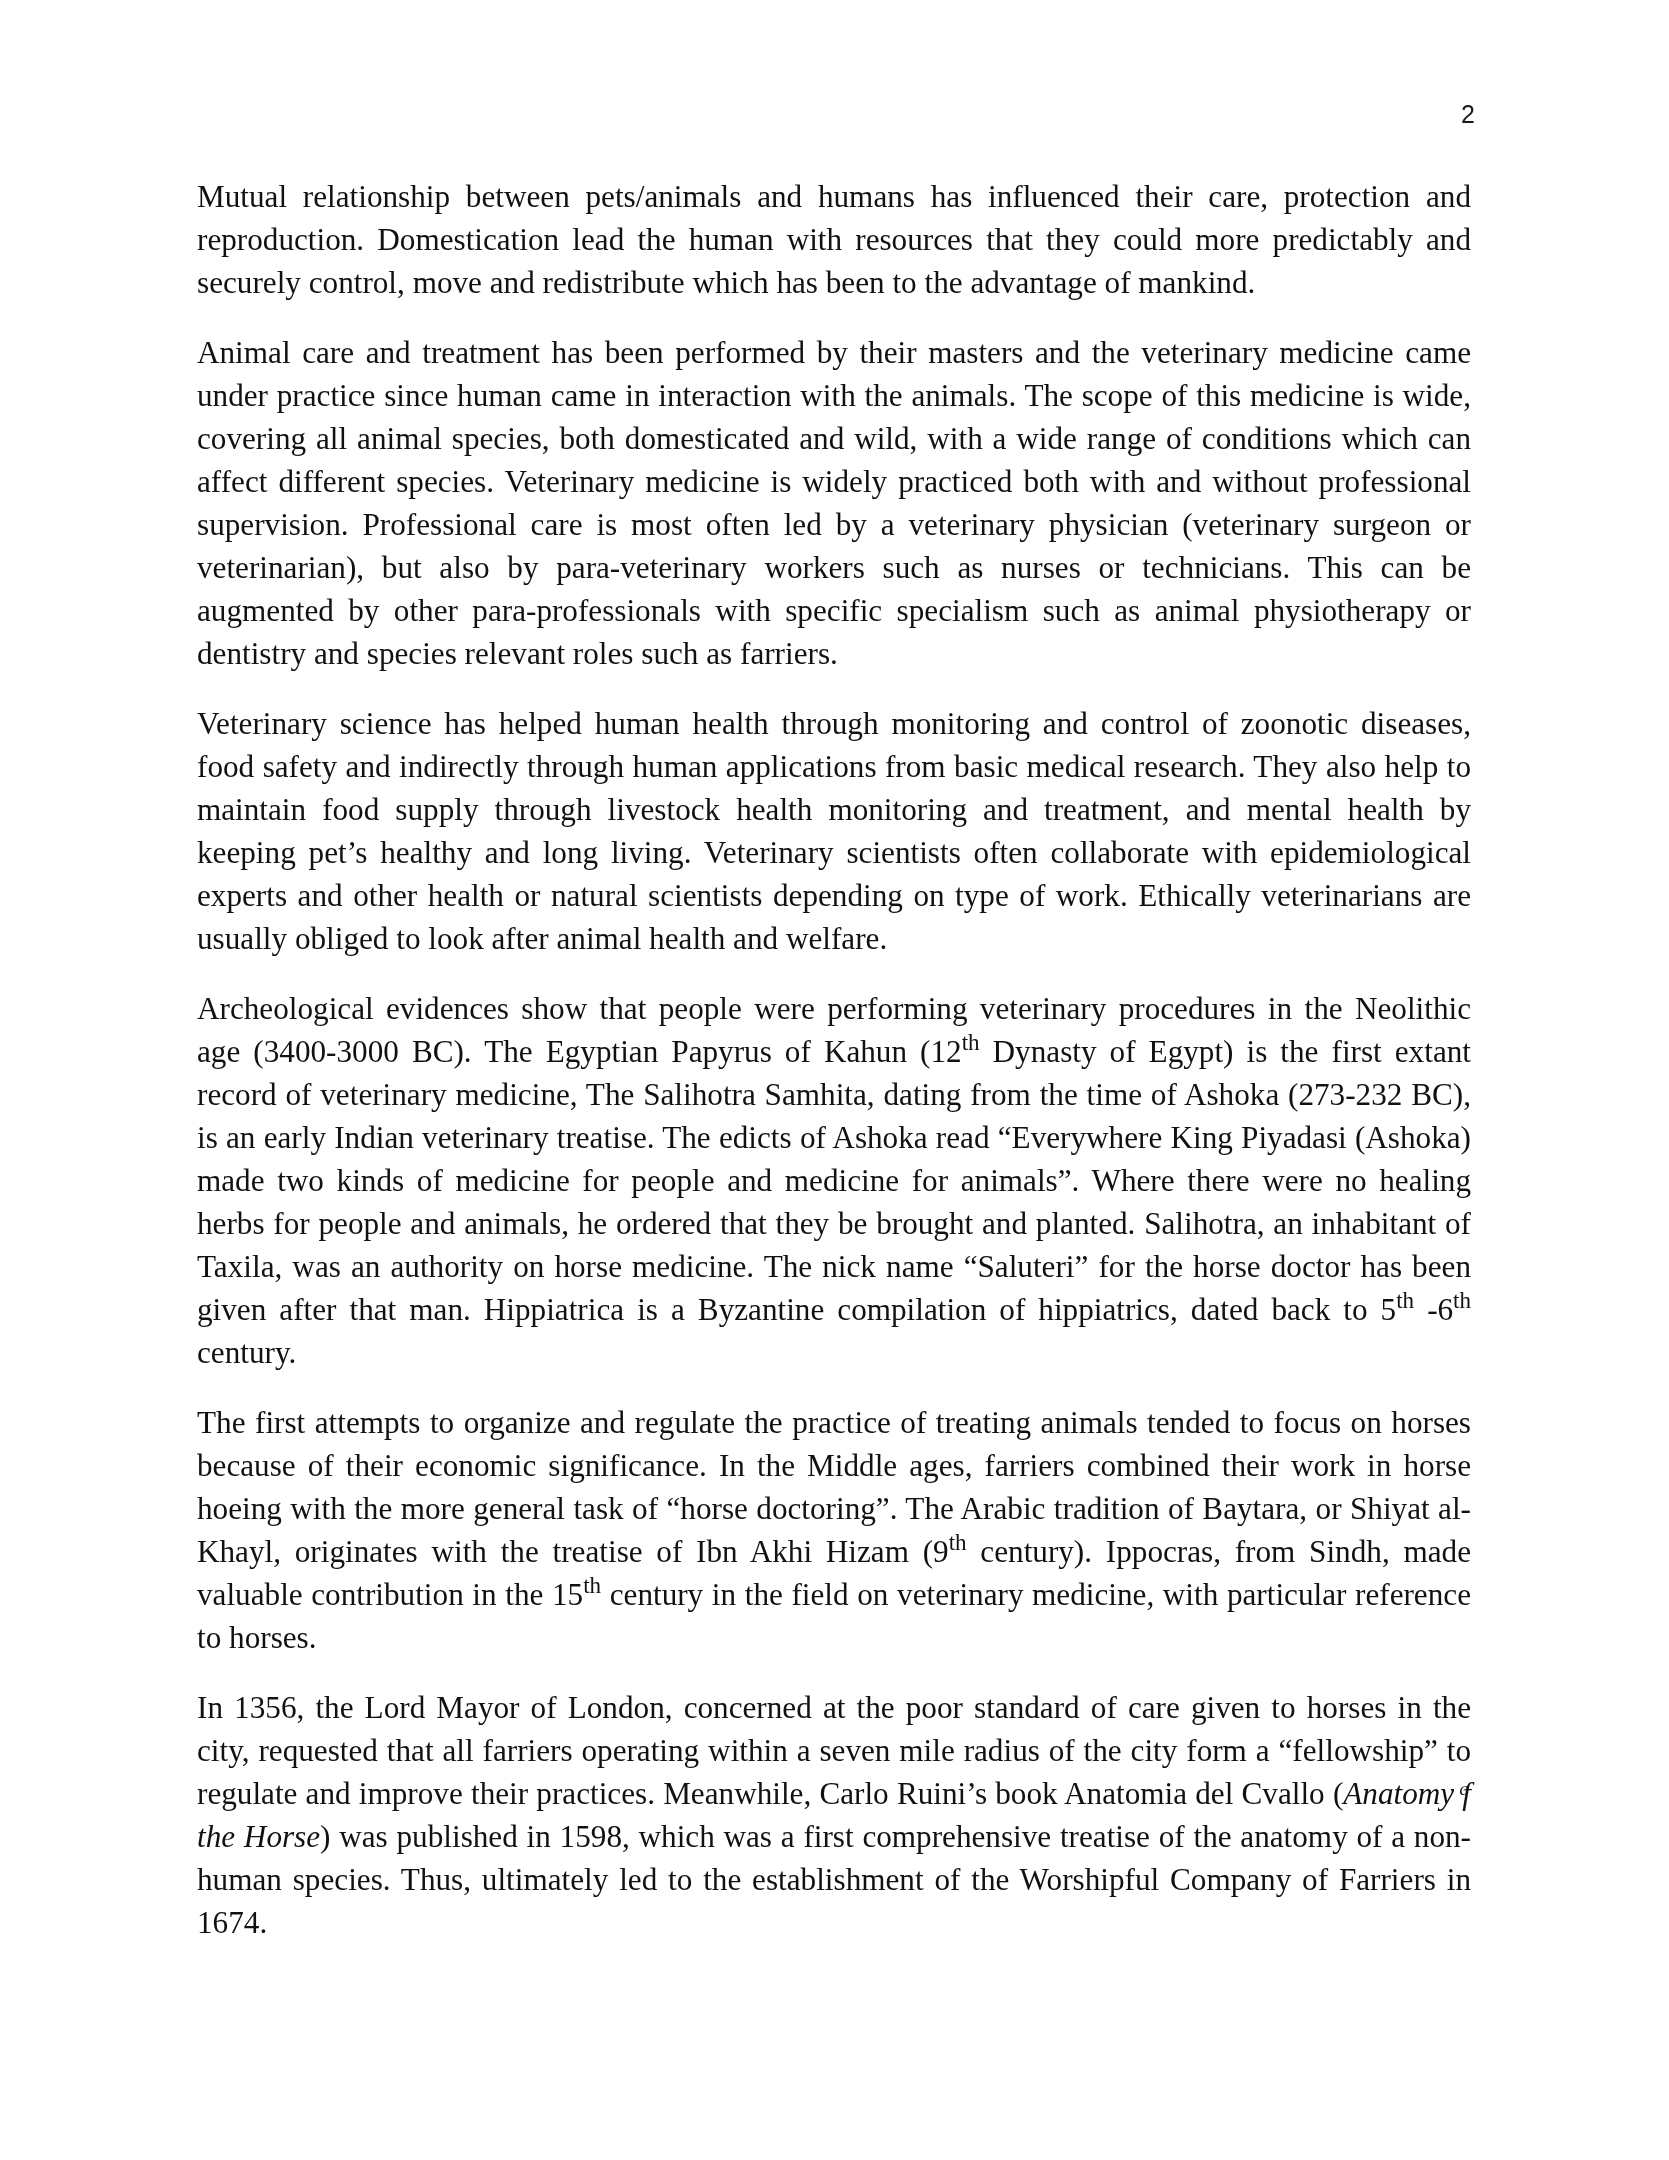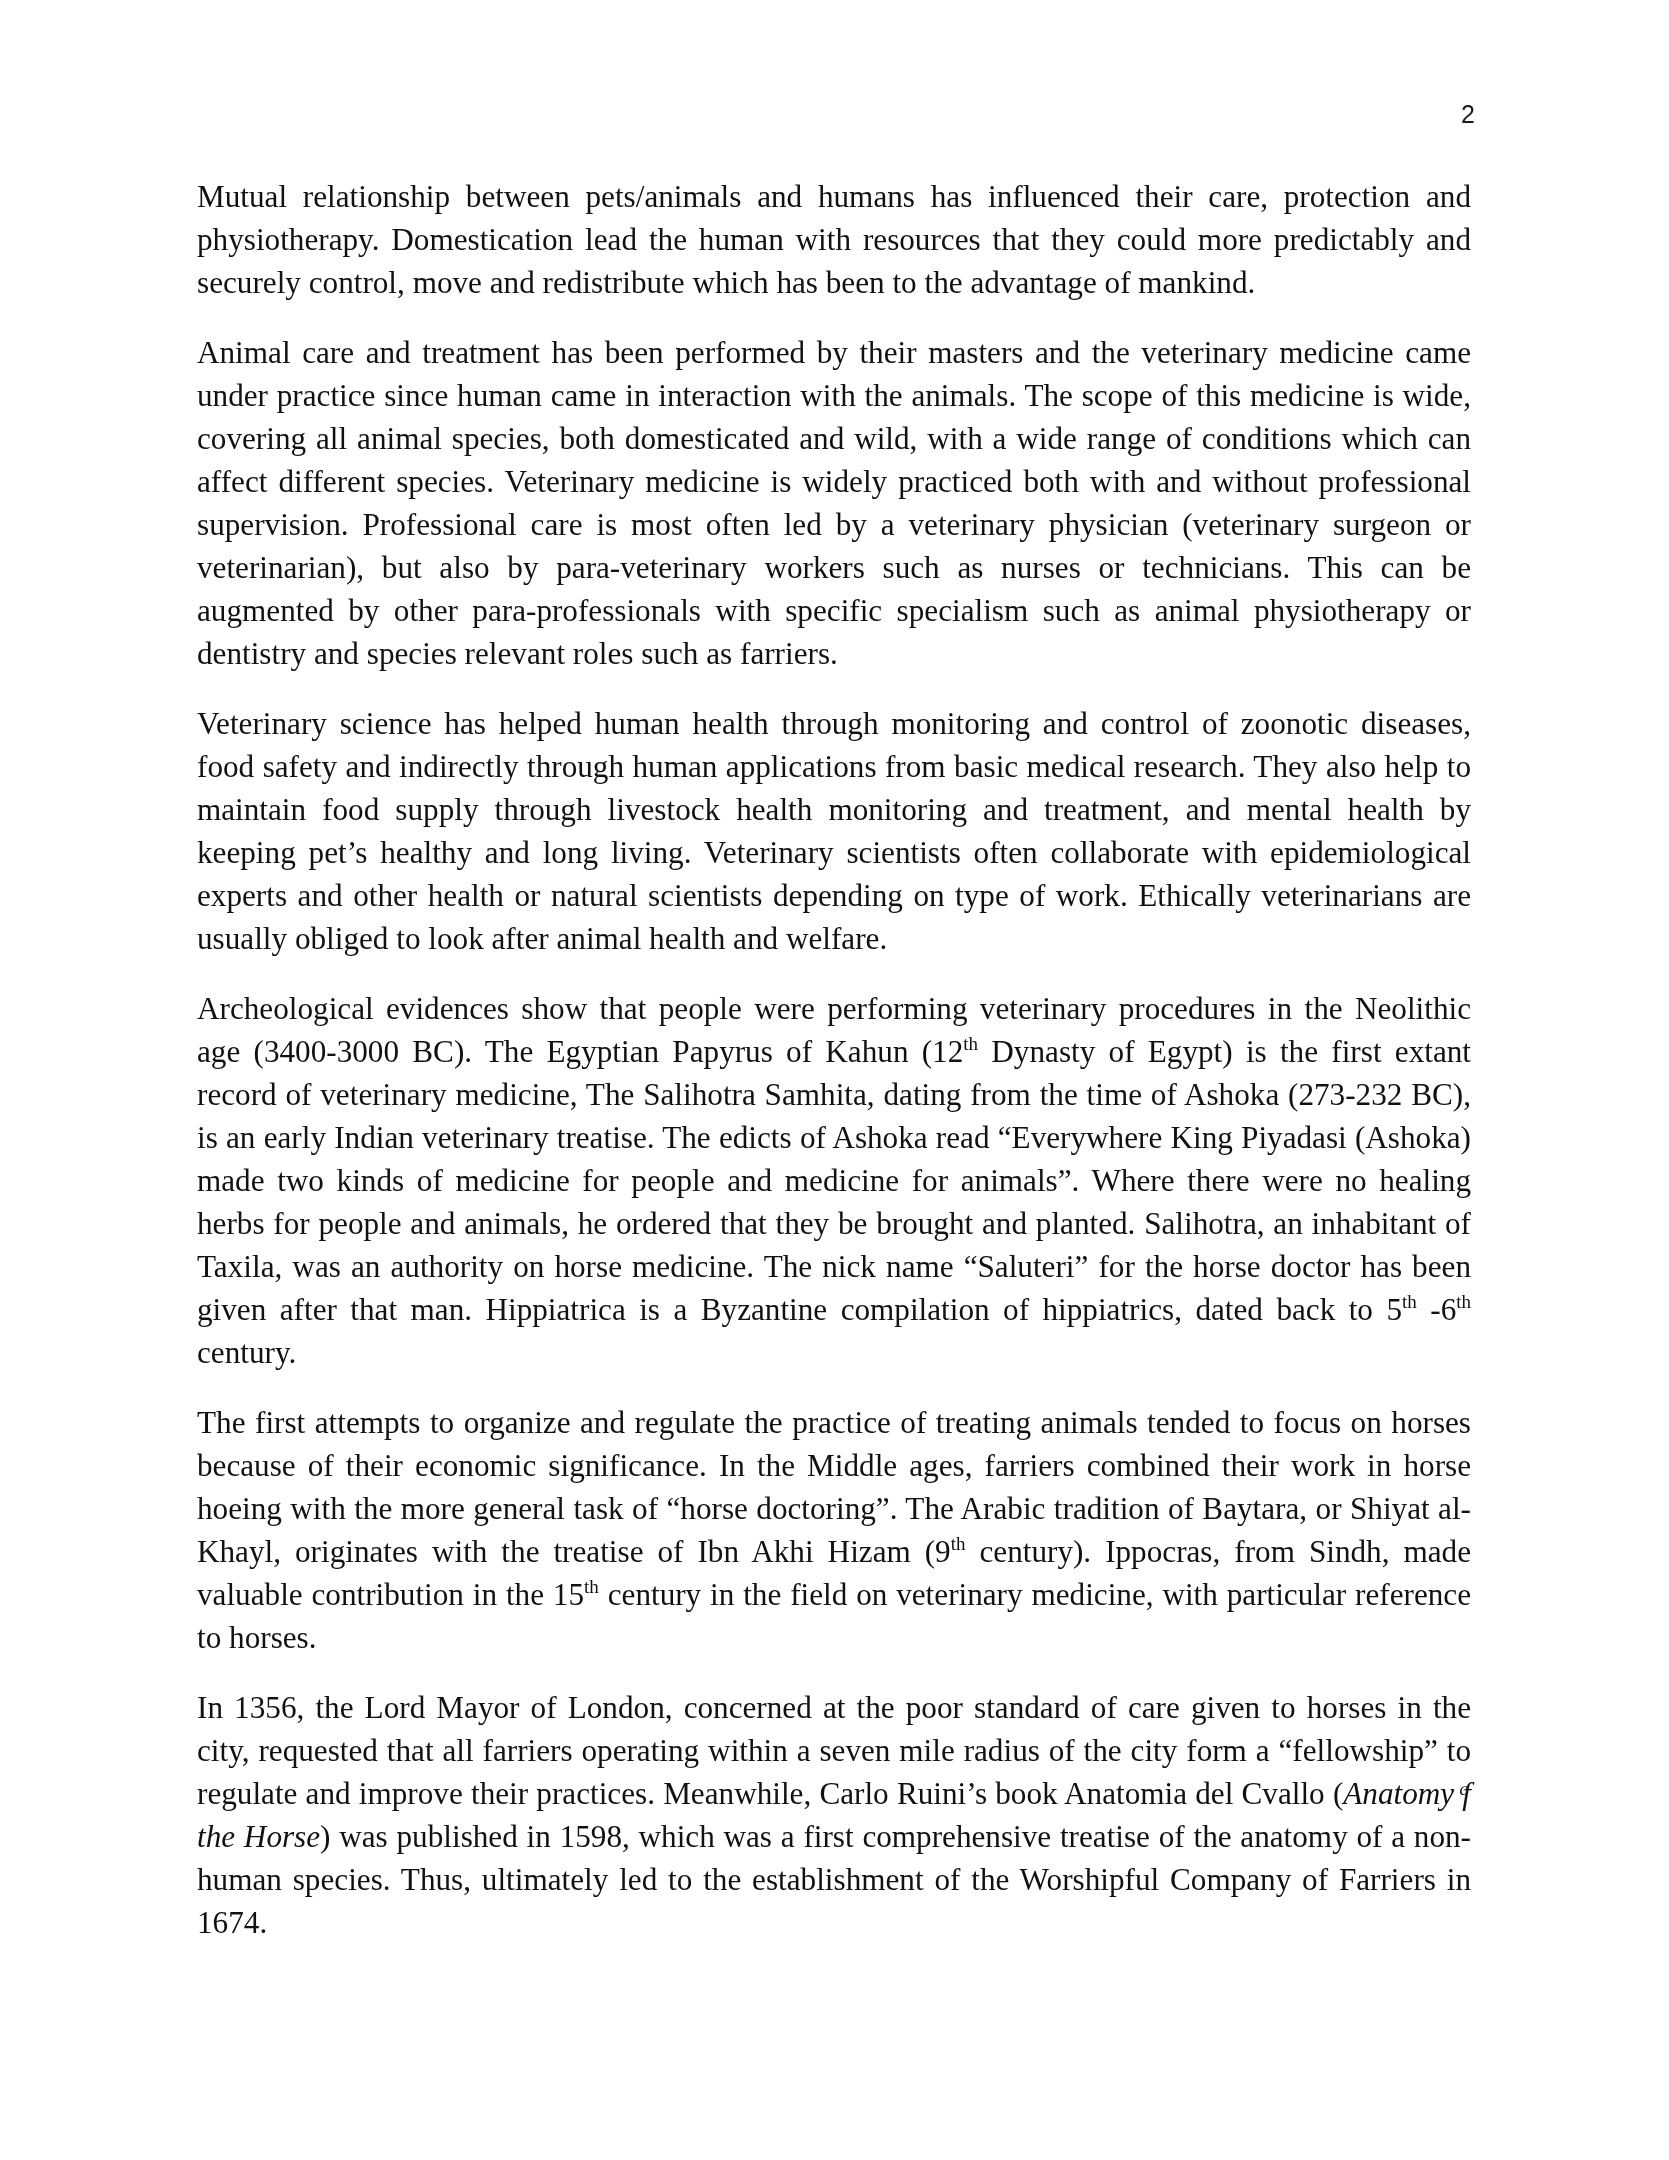--- a/index.html
+++ b/index.html
@@ -33,35 +33,35 @@
     }
     .para {
       margin: 0 0 27px 0;
       font-size: 31.2px;
       line-height: 43px;
       text-align: justify;
       text-align-last: left;
       hyphens: none;
     }
     sup {
-      font-size: 19px;
+      font-size: 23px;
       line-height: 0;
       vertical-align: 12px;
     }
     .bold { font-weight: normal; }
     .ital { font-style: italic; }
   </style>
 </head>
 <body>
 
 <div class="page-number">2</div>
 
 <div class="content">
 
-  <p class="para">Mutual relationship between pets/animals and humans has influenced their care, protection and physiotherapy. Domestication lead the human with resources that they could more predictably and securely control, move and redistribute which has been to the advantage of mankind.</p>
+  <p class="para">Mutual relationship between pets/animals and humans has influenced their care, protection and reproduction. Domestication lead the human with resources that they could more predictably and securely control, move and redistribute which has been to the advantage of mankind.</p>
 
   <p class="para">Animal care and treatment has been performed by their masters and the veterinary medicine came under practice since human came in interaction with the animals. The scope of this medicine is wide, covering all animal species, both domesticated and wild, with a wide range of conditions which can affect different species. Veterinary medicine is widely practiced both with and without professional supervision. Professional care is most often led by a veterinary physician (veterinary surgeon or veterinarian), but also by para-veterinary workers such as nurses or technicians. This can be augmented by other para-professionals with specific specialism such as animal physiotherapy or dentistry and species relevant roles such as farriers.</p>
 
   <p class="para">Veterinary science has helped human health through monitoring and control of zoonotic diseases, food safety and indirectly through human applications from basic medical research. They also help to maintain food supply through livestock health monitoring and treatment, and mental health by keeping pet’s healthy and long living. Veterinary scientists often collaborate with epidemiological experts and other health or natural scientists depending on type of work. Ethically veterinarians are usually obliged to look after animal health and welfare.</p>
 
   <p class="para"><span>Archeological evidences show that people were performing veterinary procedures in the Neolithic age (3400-3000 BC). The Egyptian Papyrus of Kahun (12</span><sup>th</sup><span> Dynasty of Egypt) is the first extant record of veterinary medicine, The Salihotra Samhita, dating from the time of Ashoka (273-232 BC), is an early Indian veterinary treatise. The edicts of Ashoka read “Everywhere King Piyadasi (Ashoka) made two kinds of medicine for people and medicine for animals”. Where there were no healing herbs for people and animals, he ordered that they be brought and planted. Salihotra, an inhabitant of Taxila, was an authority on horse medicine. The nick name “Saluteri” for the horse doctor has been given after that man. Hippiatrica is a Byzantine compilation of hippiatrics, dated back to 5</span><sup>th</sup><span> -6</span><sup>th</sup><span> century.</span></p>
 
   <p class="para"><span>The first attempts to organize and regulate the practice of treating animals tended to focus on horses because of their economic significance. In the Middle ages, farriers combined their work in horse hoeing with the more general task of “horse doctoring”. The Arabic tradition of Baytara, or Shiyat al-Khayl, originates with the treatise of Ibn Akhi Hizam (9</span><sup>th</sup><span> century). Ippocras, from Sindh, made valuable contribution in the 15</span><sup>th</sup><span> century in the field on veterinary medicine, with particular reference to horses.</span></p>
 
   <p class="para"><span>In 1356, the Lord Mayor of London, concerned at the poor standard of care given to horses in the city, requested that all farriers operating within a seven mile radius of the city form a “fellowship” to regulate and improve their practices. Meanwhile, Carlo Ruini’s book Anatomia del Cvallo (</span><span class="ital">Anatomy ͨf the Horse</span><span>) was published in </span><span class="bold">1598</span><span>, which was a first comprehensive treatise of the anatomy of a non-human species. Thus, ultimately led to the establishment of the Worshipful Company of Farriers in </span><span class="bold">1674</span><span>.</span></p>

